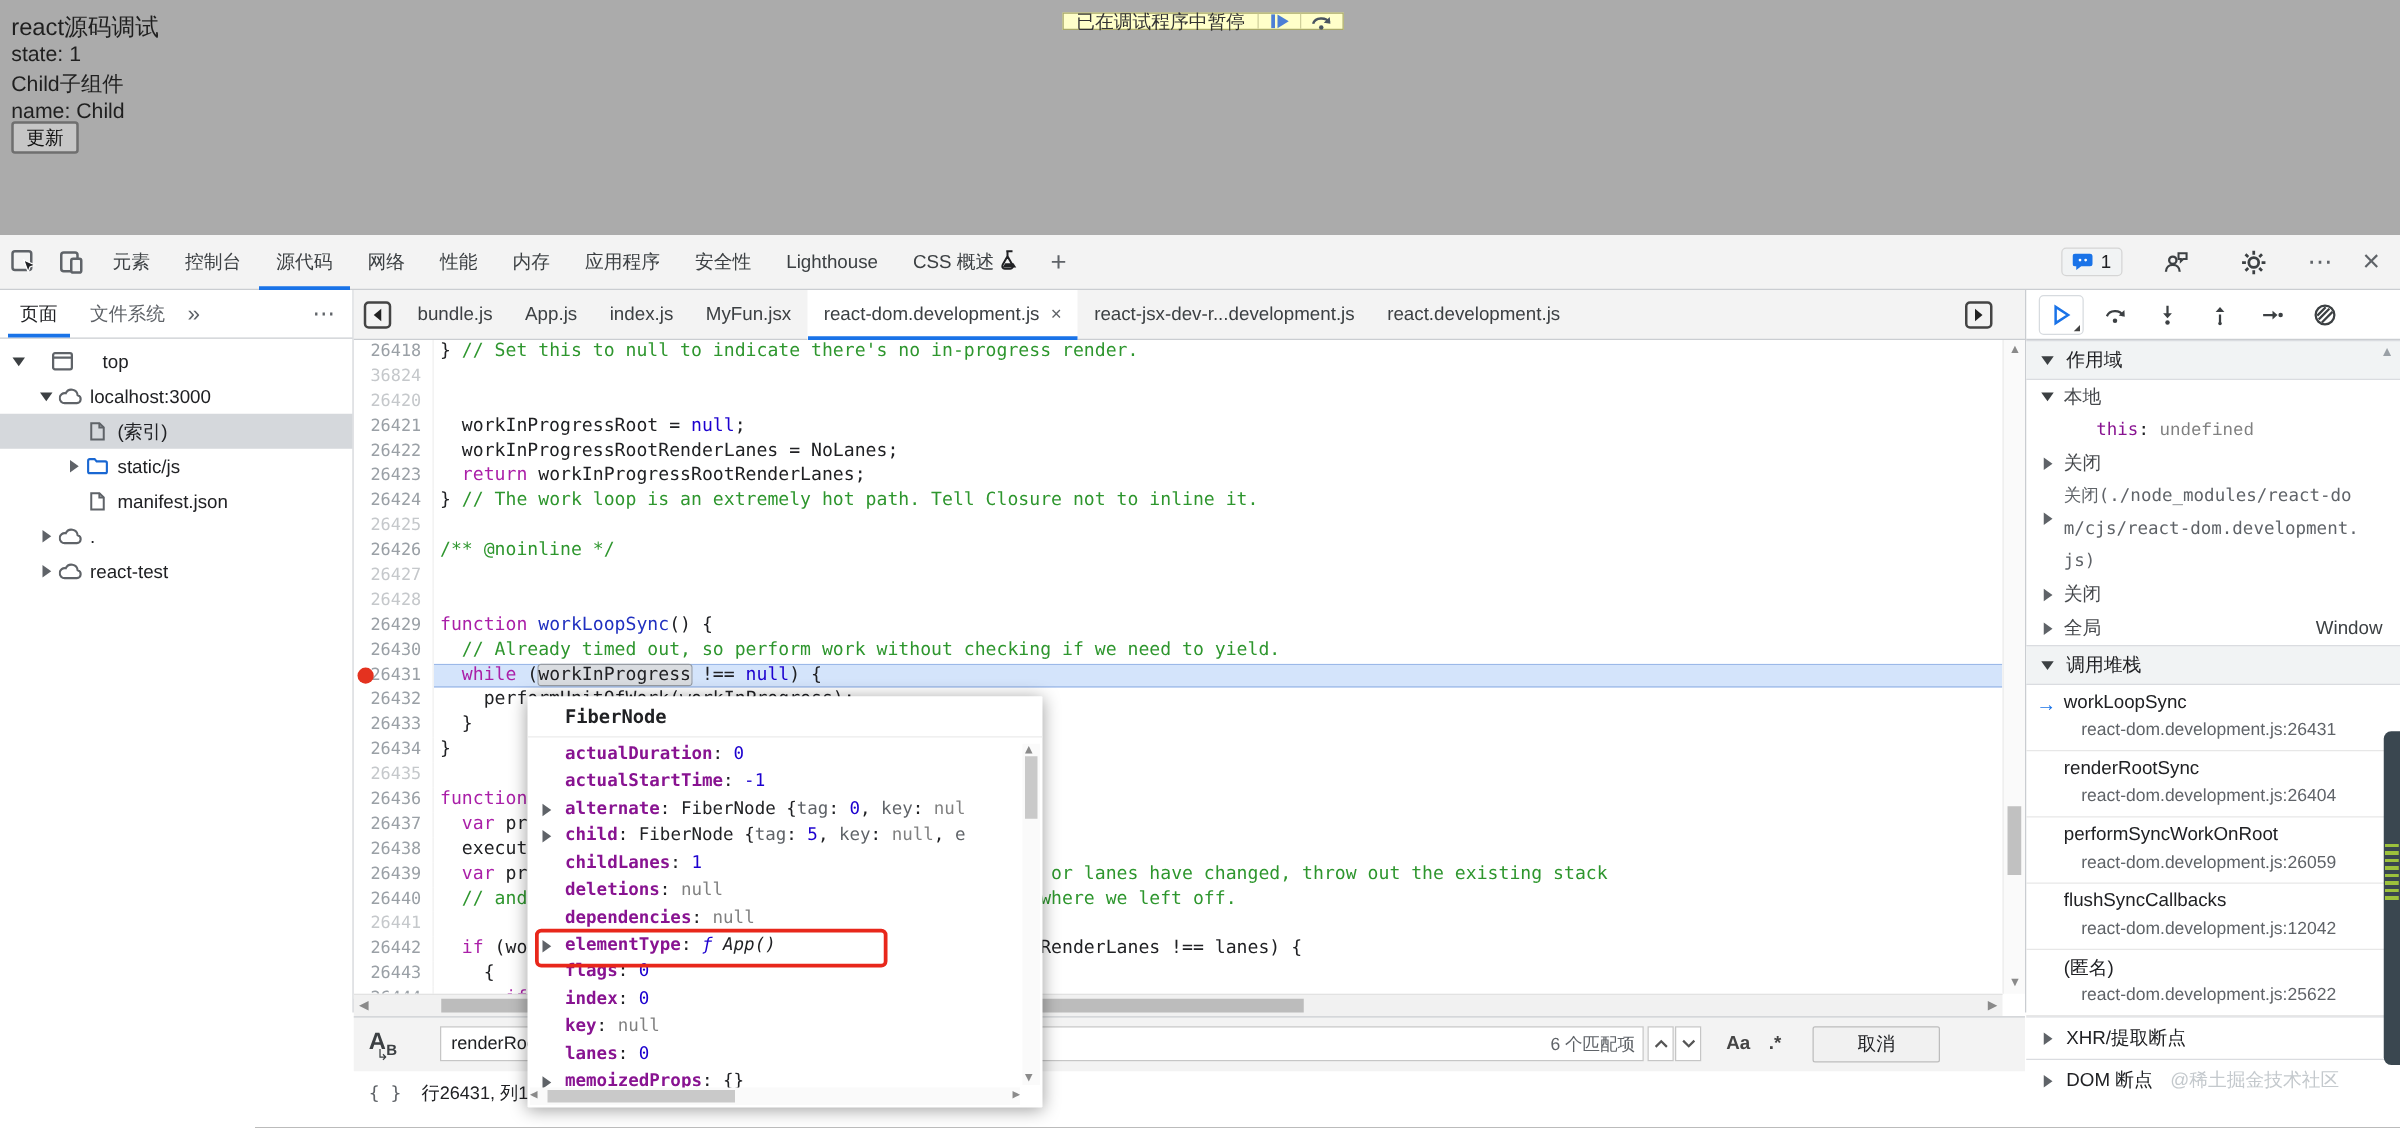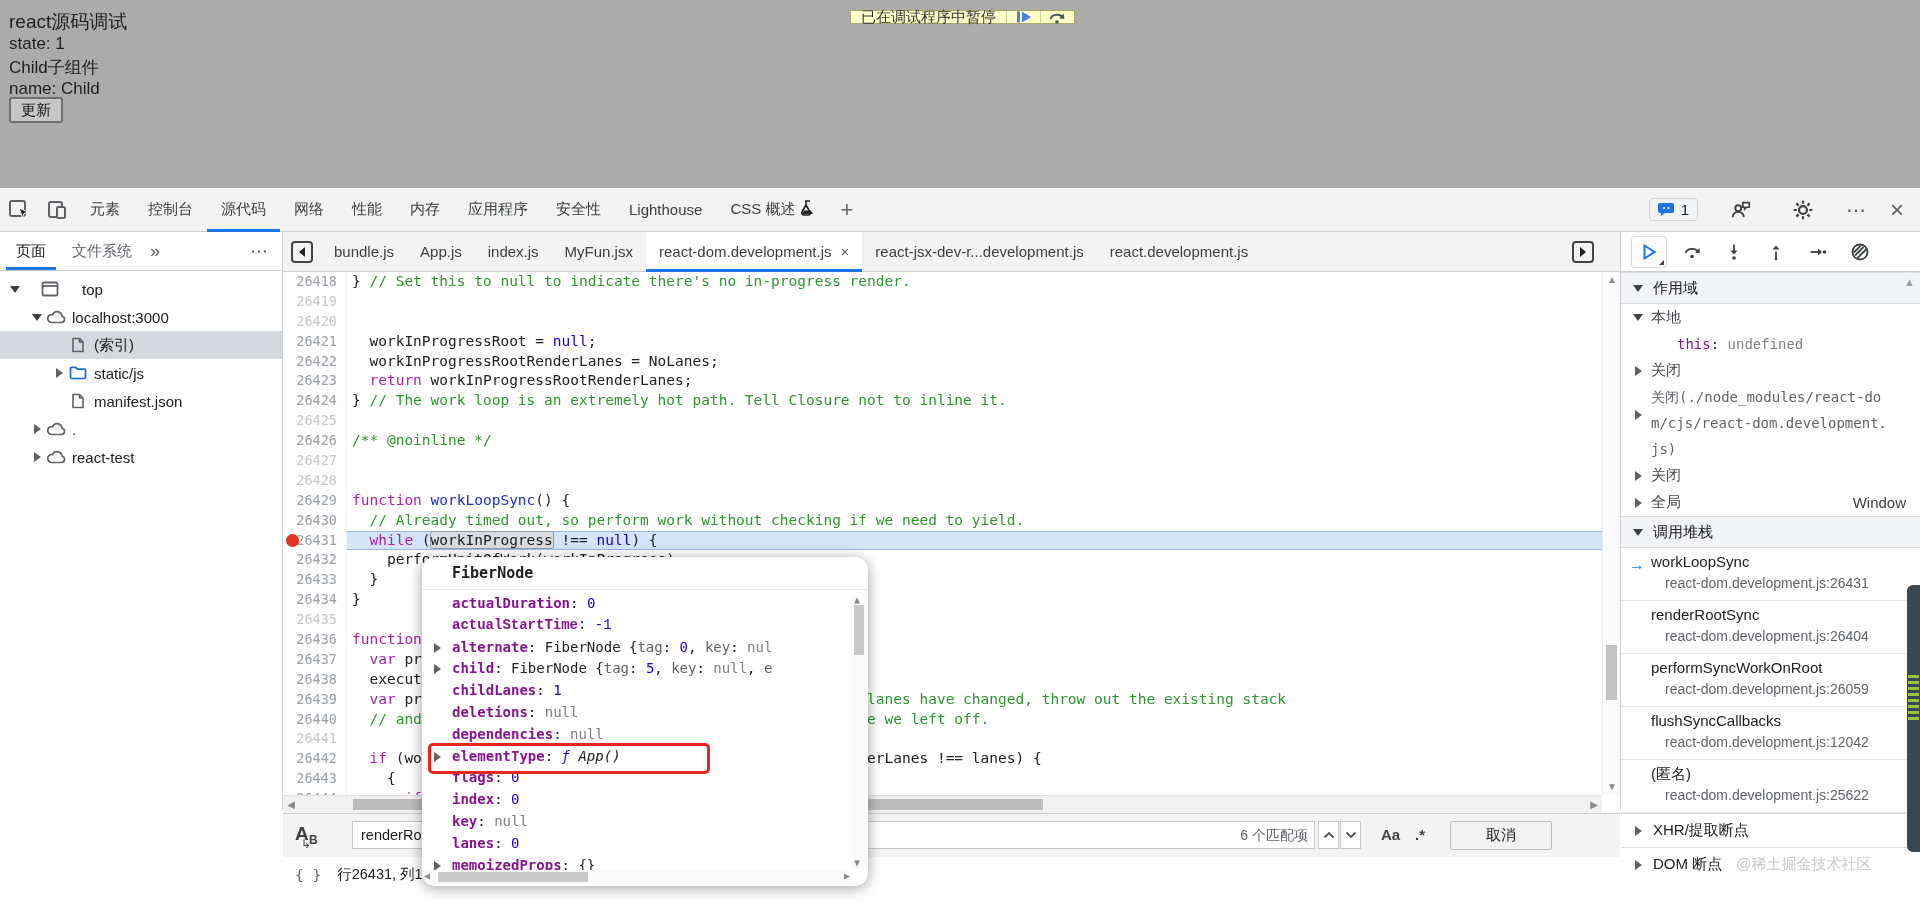--- a/index.html
+++ b/index.html
@@ -89,22 +89,22 @@
   .stxt{position:absolute;top:12px;font-size:15px;font-weight:bold;color:#444;cursor:pointer;}
   .cancel{position:absolute;left:1167px;top:7px;width:102px;height:29px;background:#f1f1f1;border:1px solid #bdbdbd;
           border-radius:2px;font-size:15px;color:#202124;cursor:pointer;}
   
   .statusbar{position:absolute;left:0;top:625px;right:0;bottom:0;background:#fff;font-size:14.5px;color:#202124;}
   .statusbar .inner{position:absolute;left:4px;top:8px;display:flex;align-items:center;gap:8px;white-space:nowrap;}
   .braces{font-family:"DejaVu Sans Mono",monospace;color:#5f6368;padding:0 8px;cursor:pointer;}
   .slink{color:#1a66c9;text-decoration:underline;cursor:pointer;}
   .sgray{color:#5f6368;}
   
-  .popup{position:absolute;left:422px;top:557px;width:412px;height:329px;background:#fff;border-radius:13px;
-         box-shadow:0 2px 14px rgba(0,0,0,.38);z-index:40;overflow:hidden;font-family:"DejaVu Sans Mono",monospace;padding-left:34px;}
+  .popup{position:absolute;left:422px;top:557px;width:412px;height:329px;background:#fff;border-radius:1px;
+         box-shadow:0 2px 14px rgba(0,0,0,.38);z-index:40;overflow:hidden;font-family:"DejaVu Sans Mono",monospace;}
   .popup .title{position:absolute;left:30px;top:7px;font-size:15px;font-weight:bold;color:#202124;}
   .popup .tdiv{position:absolute;left:0;top:32px;width:100%;border-top:1px solid #ececec;}
   .prow{position:absolute;left:0;width:385px;height:21.8px;line-height:21.8px;white-space:nowrap;overflow:hidden;font-size:14px;}
   .prow .exp{position:absolute;left:12px;top:6px;}
   .prow .body{position:absolute;left:30px;top:0;right:0;overflow:hidden;white-space:nowrap;}
   .pname{color:#881391;font-weight:bold;}
   .pv-num{color:#1c00cf;}
   .pv-nul{color:#808080;}
   .pv-key{color:#5f6368;}
   .pv-fn{color:#1c00cf;font-style:italic;}
@@ -383,21 +383,21 @@
             </svg>
         </div>
       </div>
 
       <div class="code" id="code-area">
           <div class="cl-row">
             <div class="gut">26418</div>
             <div class="ln"><span class="tk-p">} </span><span class="tk-c">// Set this to null to indicate there's no in-progress render.</span></div>
           </div>
           <div class="cl-row">
-            <div class="gut dim">26419</div>
+            <div class="gut dim">36824</div>
             <div class="ln"></div>
           </div>
           <div class="cl-row">
             <div class="gut dim">26420</div>
             <div class="ln"></div>
           </div>
           <div class="cl-row">
             <div class="gut">26421</div>
             <div class="ln"><span class="tk-p">  workInProgressRoot = </span><span class="tk-a">null</span><span class="tk-p">;</span></div>
           </div>
@@ -682,21 +682,21 @@
     </div>
   </div>
 
   <div class="popup">
     <div class="title">FiberNode</div>
     <div class="tdiv"></div>
     <div id="popup-rows">
         <div class="prow" style="top: 36px;">
           <span class="body"><span class="pname">actualDuration</span><span>: </span><span class="pv-num">0</span></span>
         </div>
-        <div class="prow" style="top: 57.8px; font-family: Liberation Mono, monospace;">
+        <div class="prow" style="top: 57.8px;">
           <span class="body"><span class="pname">actualStartTime</span><span>: </span><span class="pv-num">-1</span></span>
         </div>
         <div class="prow" style="top: 79.6px;">
           <span class="exp tri-r"></span>
           <span class="body"><span class="pname">alternate</span><span>: </span><span class="pv-pl">FiberNode {</span><span class="pv-key">tag</span><span class="pv-pl">: </span><span class="pv-num">0</span><span class="pv-pl">, </span><span class="pv-key">key</span><span class="pv-pl">: </span><span class="pv-nul">nul</span></span>
         </div>
         <div class="prow" style="top: 101.4px;">
           <span class="exp tri-r"></span>
           <span class="body"><span class="pname">child</span><span>: </span><span class="pv-pl">FiberNode {</span><span class="pv-key">tag</span><span class="pv-pl">: </span><span class="pv-num">5</span><span class="pv-pl">, </span><span class="pv-key">key</span><span class="pv-pl">: </span><span class="pv-nul">null</span><span class="pv-pl">, </span><span class="pv-key">e</span></span>
         </div>

